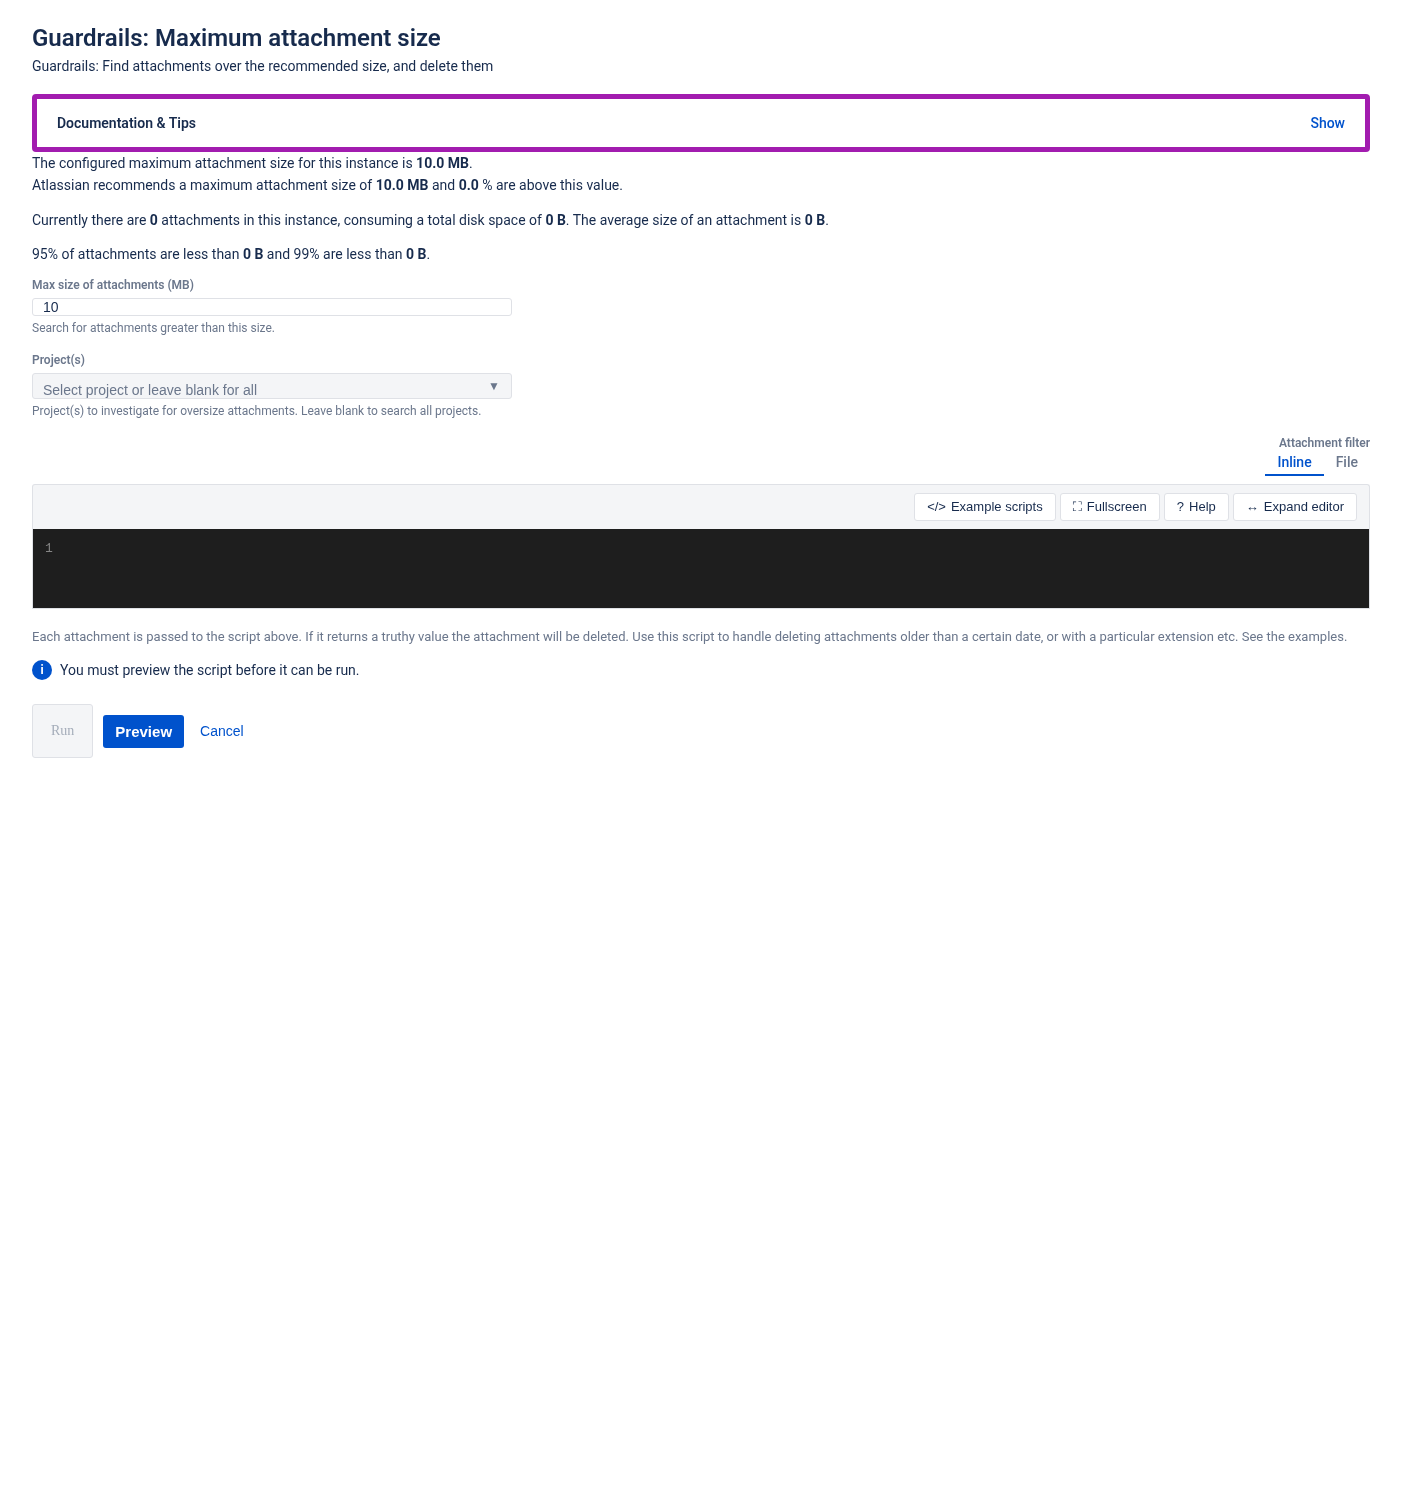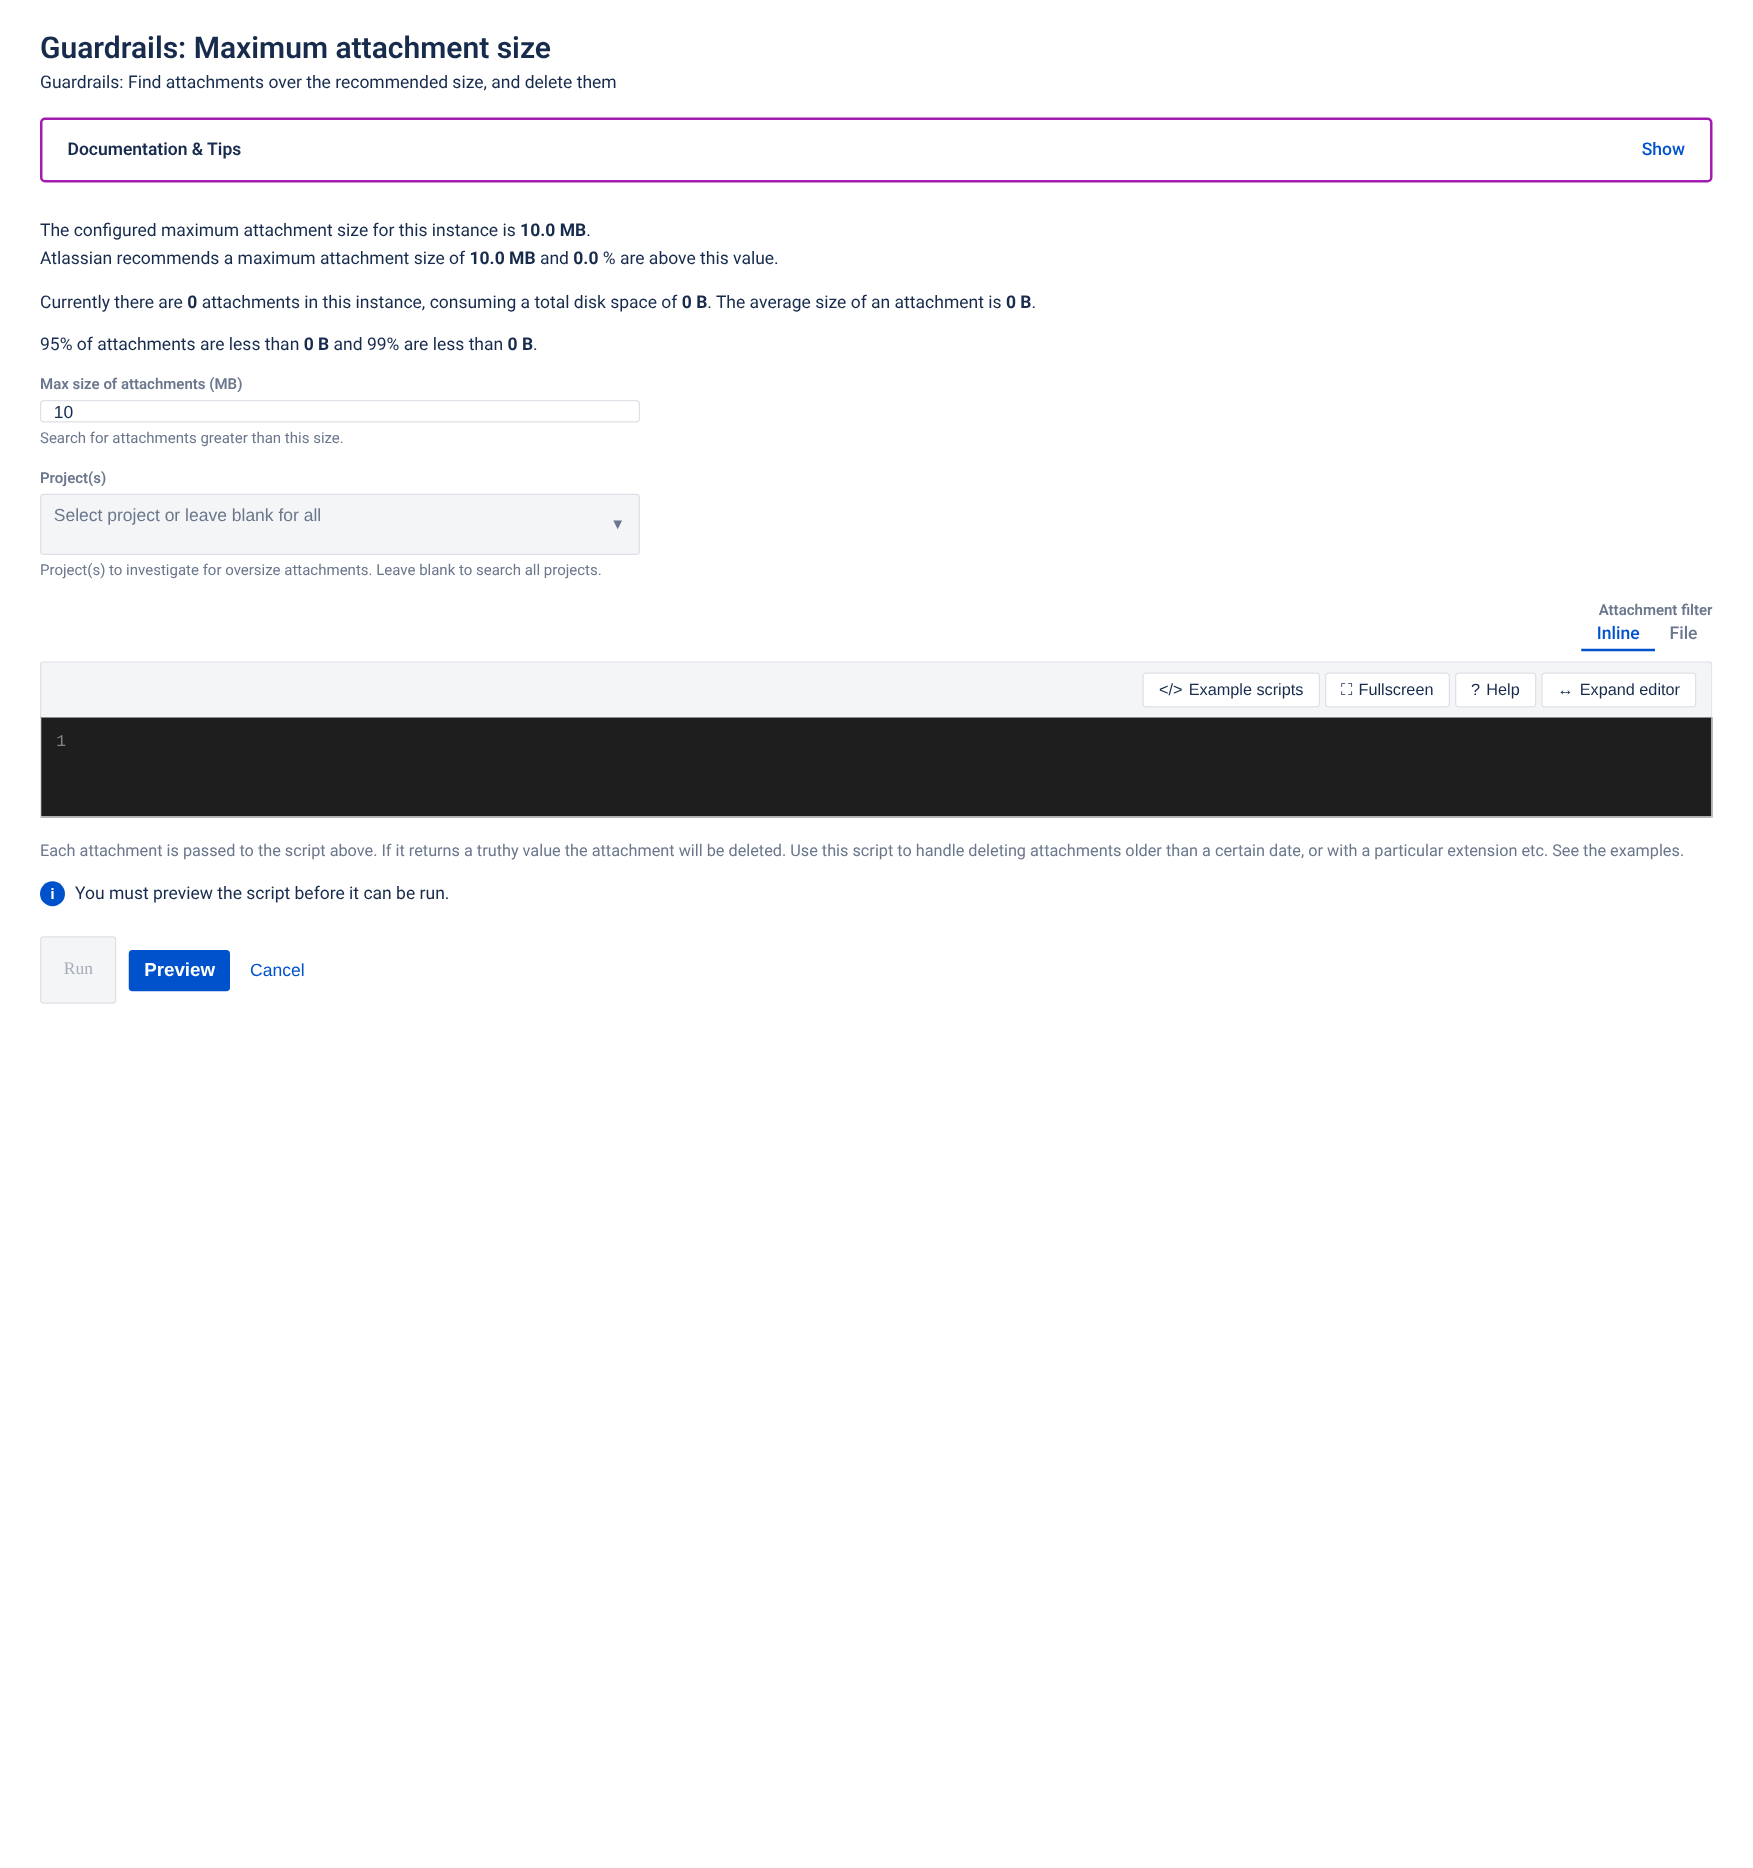--- a/index.html
+++ b/index.html
@@ -16,27 +16,26 @@
       font-weight: 600;
       color: #172b4d;
       margin-bottom: 6px;
     }
     .page-subtitle {
       font-size: 14px;
       color: #172b4d;
       margin-bottom: 20px;
     }
     .doc-tips-box {
-      border: 2px solid #a21caf;
+      border: 5px solid #a21caf;
       border-radius: 4px;
       padding: 16px 20px;
       display: flex;
       justify-content: space-between;
       align-items: center;
-      margin-bottom: 28px;
       gap: 28px;
     }
     .doc-tips-label {
       font-weight: 600;
       font-size: 14px;
       color: #172b4d;
     }
     .show-link {
       color: #0052cc;
       font-weight: 500;
@@ -83,21 +82,21 @@
       margin-top: 5px;
     }
     .select-wrapper {
       position: relative;
       width: 480px;
       max-width: 100%;
     }
     .select-input {
       border: 1px solid #dfe1e6;
       border-radius: 3px;
-      padding: 8px 36px 23px 10px;
+      padding: 8px 36px 0 10px;
       font-size: 14px;
       color: #6b778c;
       width: 100%;
       background: #f4f5f7;
       appearance: none;
       -webkit-appearance: none;
       outline: none;
       cursor: pointer;
     }
     .select-chevron {

